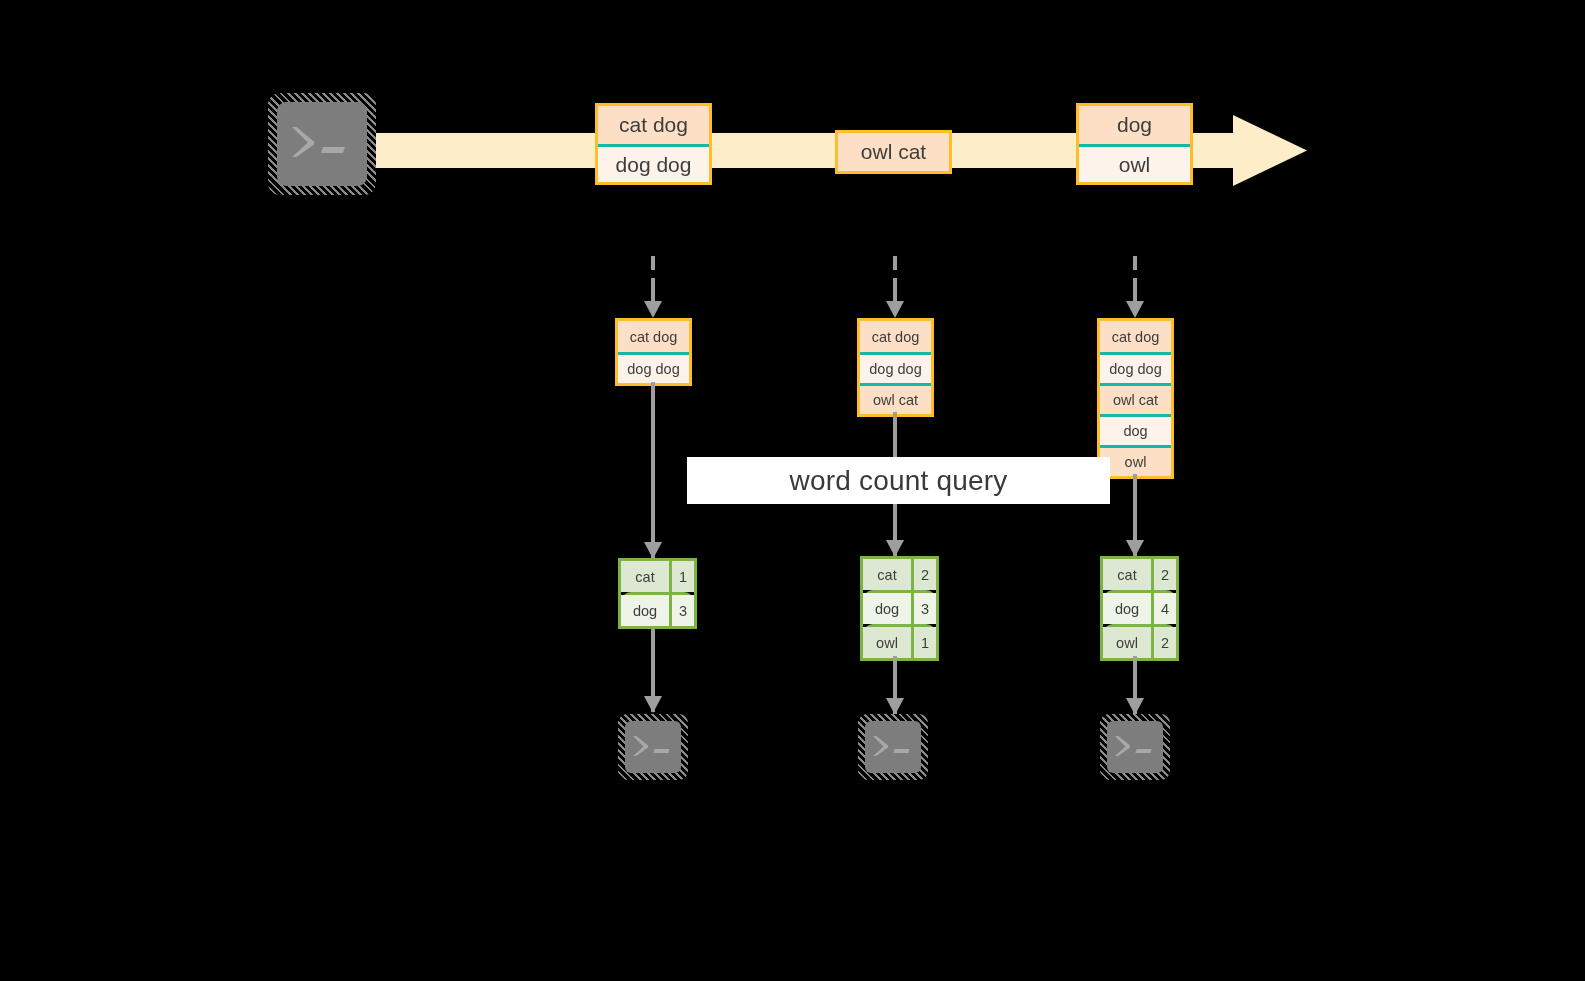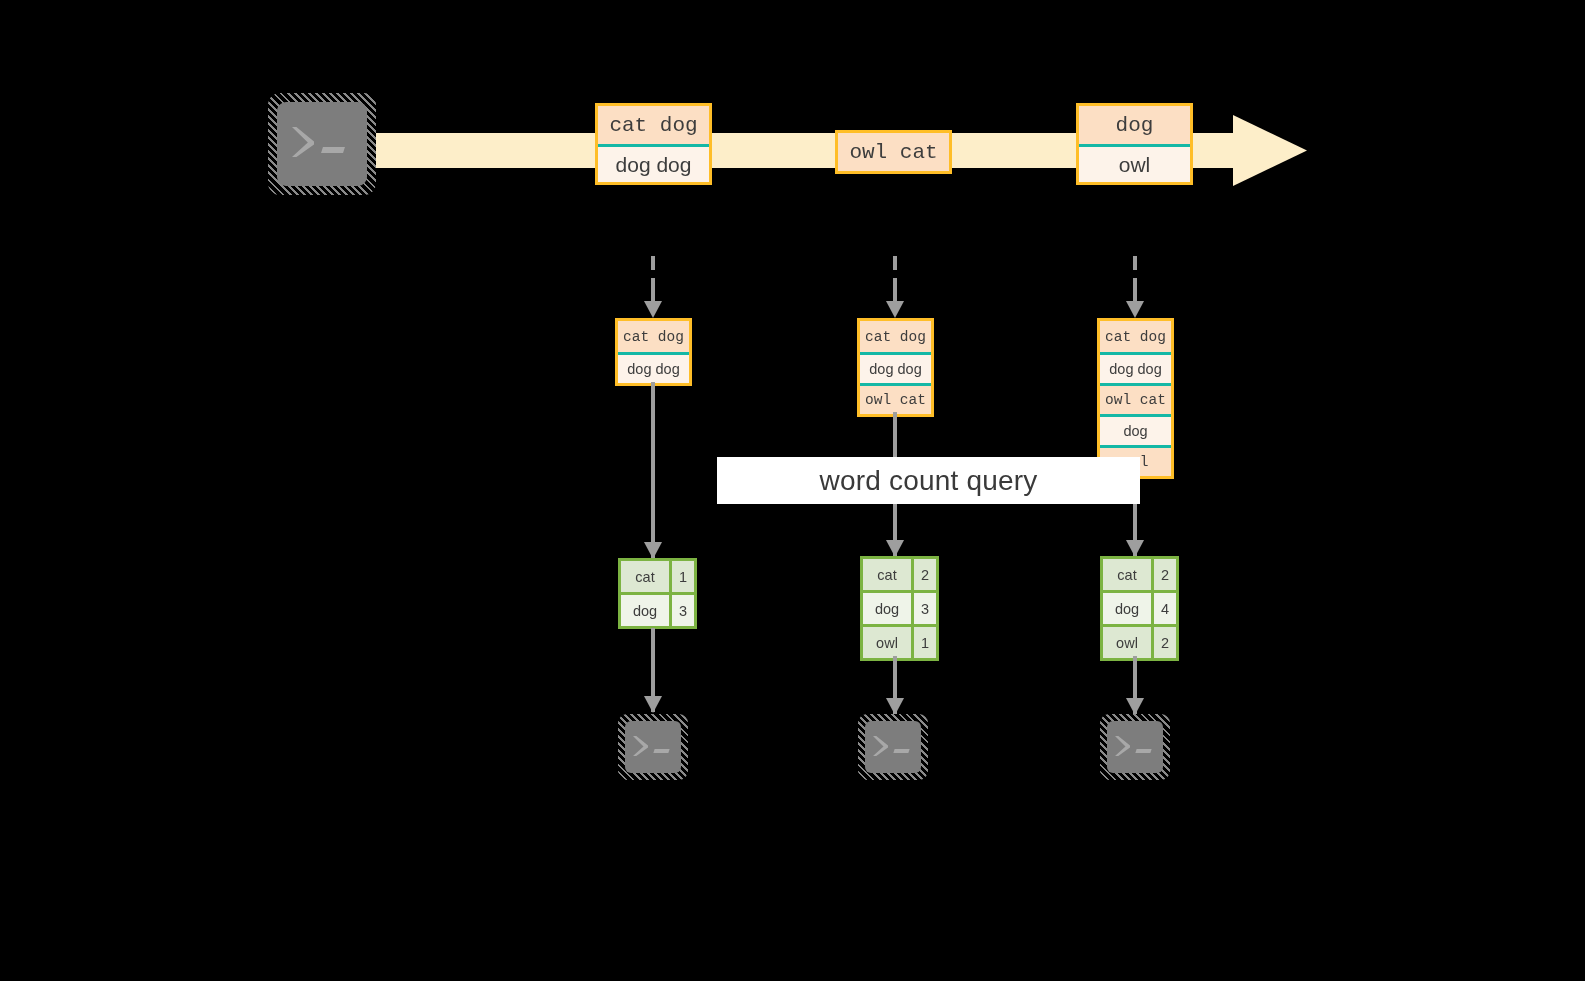--- a/index.html
+++ b/index.html
@@ -127,21 +127,20 @@
   .msgstack .cell {
     box-sizing: border-box;
     display: flex;
     align-items: center;
     justify-content: center;
     color: #3d3d3d;
     white-space: nowrap;
   }
   .msgstack .cell.shade {
     background: #fcdfc4;
-    font-family: Liberation Mono, monospace;
   }
   .msgstack .cell.plain {
     background: #fdf3ea;
   }
   .msgstack .cell + .cell {
     border-top: 3px solid #14b8a6;
   }
 
   
   .msgstack.stream-msg .cell {
@@ -163,20 +162,21 @@
 
   
   .restable {
     position: absolute;
     box-sizing: border-box;
     border: 3px solid #7cb342;
     border-collapse: separate;
   }
   .restable .row {
     display: flex;
+    border-radius: 10px;
   }
   .restable .row + .row {
     border-top: 3px solid #7cb342;
   }
   .restable .c-key,
   .restable .c-val {
     box-sizing: border-box;
     height: 31px;
     display: flex;
     align-items: center;
@@ -225,21 +225,20 @@
   .banner {
     position: absolute;
     left: 687px;
     top: 457px;
     width: 423px;
     height: 47px;
     background: #ffffff;
     display: flex;
     align-items: center;
     justify-content: center;
-    margin-left: 30px;
   }
   .banner .text {
     font-size: 28px;
     color: #3a3a3a;
     white-space: nowrap;
     letter-spacing: 0.2px;
   }
 </style>
 </head>
 <body>

